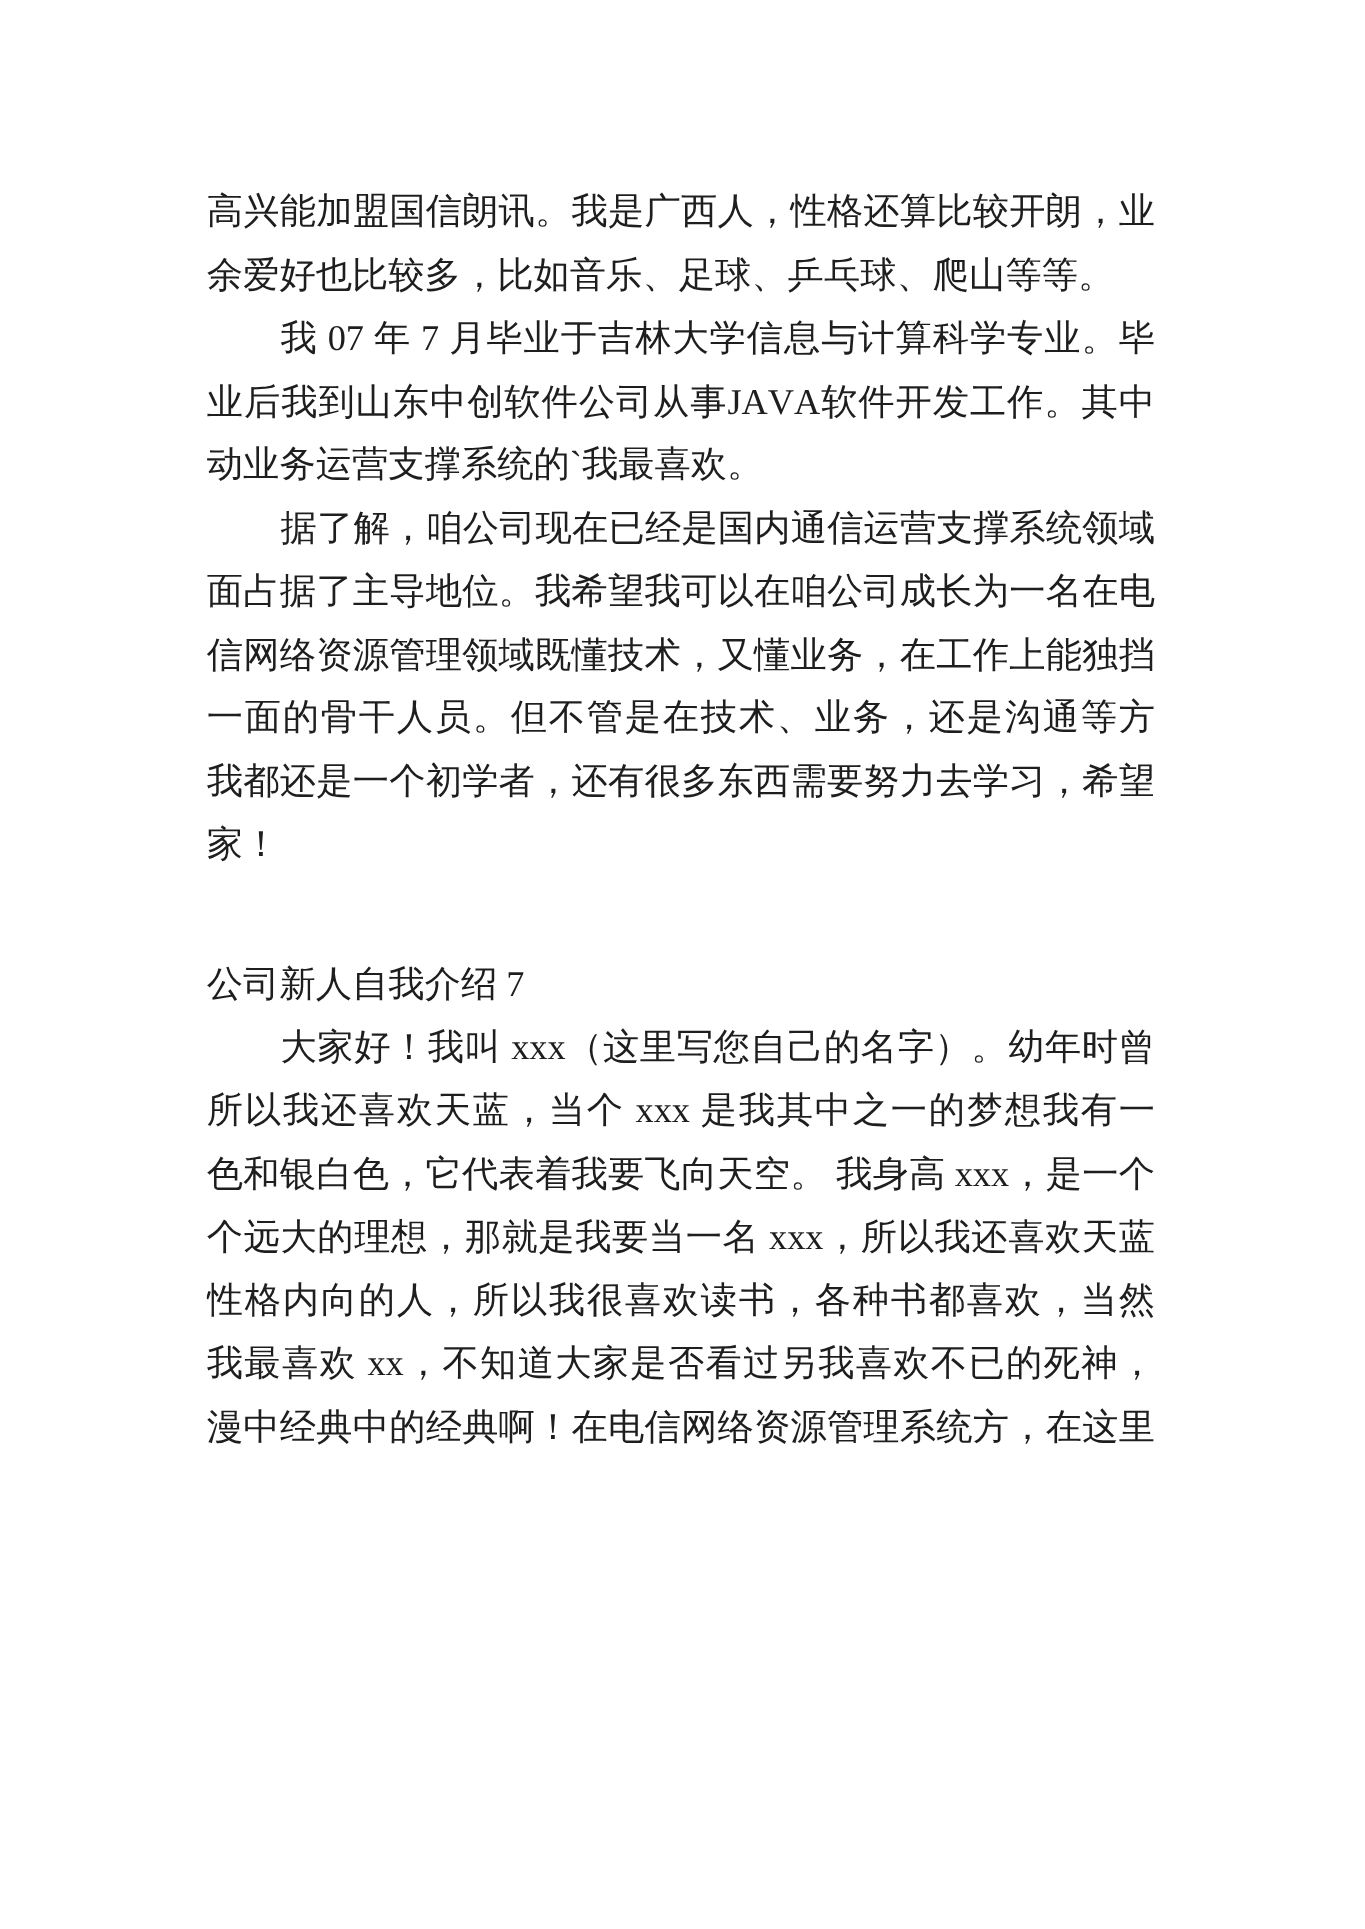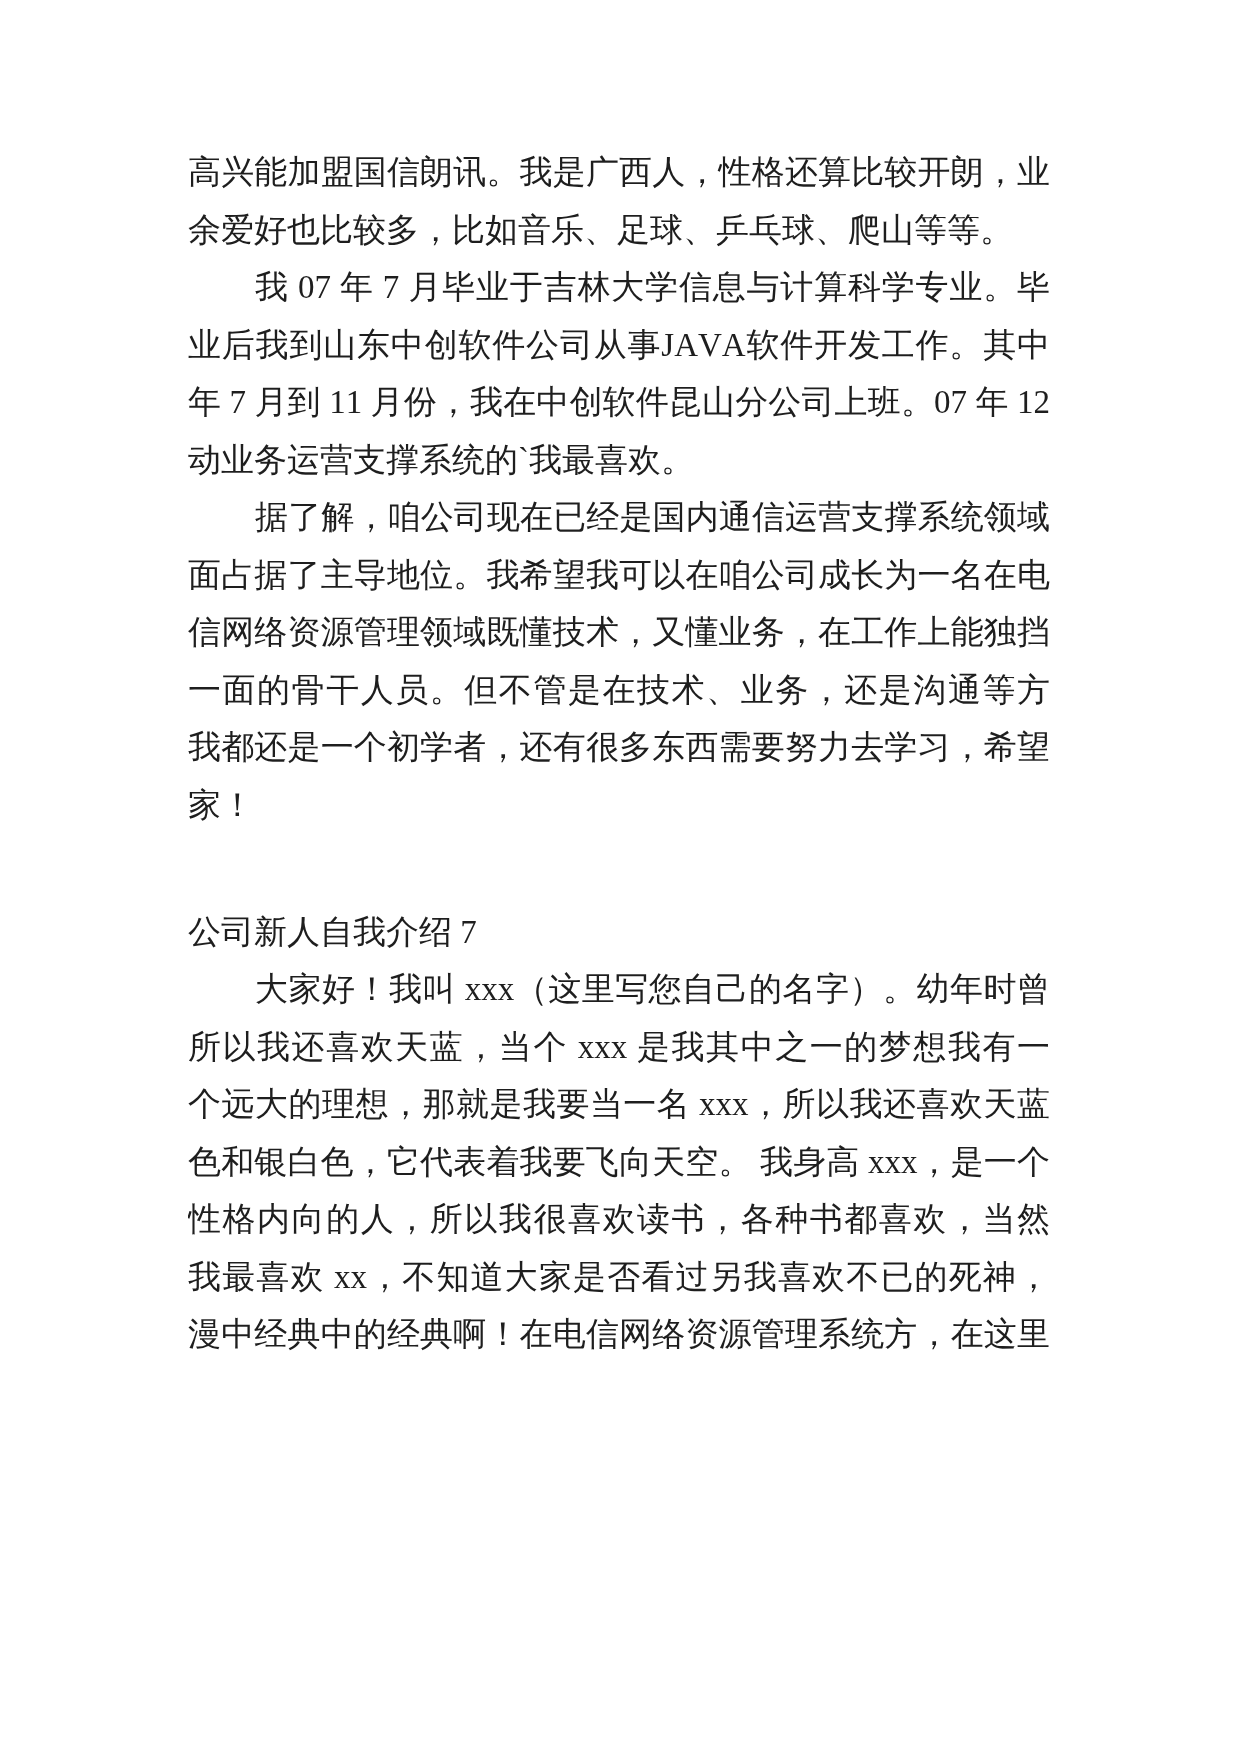--- a/index.html
+++ b/index.html
@@ -7,21 +7,21 @@
     width: 1241px;
     height: 1754px;
     background: #ffffff;
     font-family: "Liberation Serif", "DejaVu Serif", serif;
     position: relative;
     overflow: hidden;
   }
   .doc-content {
     position: absolute;
     left: 188px;
-    top: 144px;
+    top: 165px;
     width: 862px;
     color: #1e1e1e;
   }
   .line {
     font-size: 33px;
     line-height: 57.5px;
     height: 57.5px;
     overflow: hidden;
     text-align: justify;
     text-align-last: justify;
@@ -44,35 +44,34 @@
 </head>
 <body>
 
 <div class="doc-content">
 
   <div class="line">高兴能加盟国信朗讯。我是广西人，性格还算比较开朗，业</div>
   <div class="line left">余爱好也比较多，比如音乐、足球、乒乓球、爬山等等。</div>
 
   <div class="line ind">我 07 年 7 月毕业于吉林大学信息与计算科学专业。毕</div>
   <div class="line">业后我到山东中创软件公司从事JAVA软件开发工作。其中07</div>
-  <div class="line">年 7 月到 11 月份，我在中创软件昆山分公司上班。07 年 12</div>
   <div class="line left">动业务运营支撑系统的`我最喜欢。</div>
 
   <div class="line ind">据了解，咱公司现在已经是国内通信运营支撑系统领域</div>
   <div class="line">面占据了主导地位。我希望我可以在咱公司成长为一名在电</div>
   <div class="line">信网络资源管理领域既懂技术，又懂业务，在工作上能独挡</div>
   <div class="line">一面的骨干人员。但不管是在技术、业务，还是沟通等方面，</div>
   <div class="line">我都还是一个初学者，还有很多东西需要努力去学习，希望</div>
   <div class="line left">家！</div>
 
   <div class="gap"></div>
 
   <div class="line left heading">公司新人自我介绍 7</div>
 
   <div class="line ind">大家好！我叫 xxx（这里写您自己的名字）。幼年时曾作</div>
   <div class="line">所以我还喜欢天蓝，当个 xxx 是我其中之一的梦想我有一</div>
+  <div class="line">色和银白色，它代表着我要飞向天空。 我身高 xxx，是一个</div>
   <div class="line">个远大的理想，那就是我要当一名 xxx，所以我还喜欢天蓝</div>
-  <div class="line">色和银白色，它代表着我要飞向天空。 我身高 xxx，是一个</div>
   <div class="line">性格内向的人，所以我很喜欢读书，各种书都喜欢，当然啦，</div>
   <div class="line">我最喜欢 xx，不知道大家是否看过另我喜欢不已的死神，动</div>
   <div class="line">漫中经典中的经典啊！在电信网络资源管理系统方，在这里也</div>
 
 </div>
 
 </body></html>

